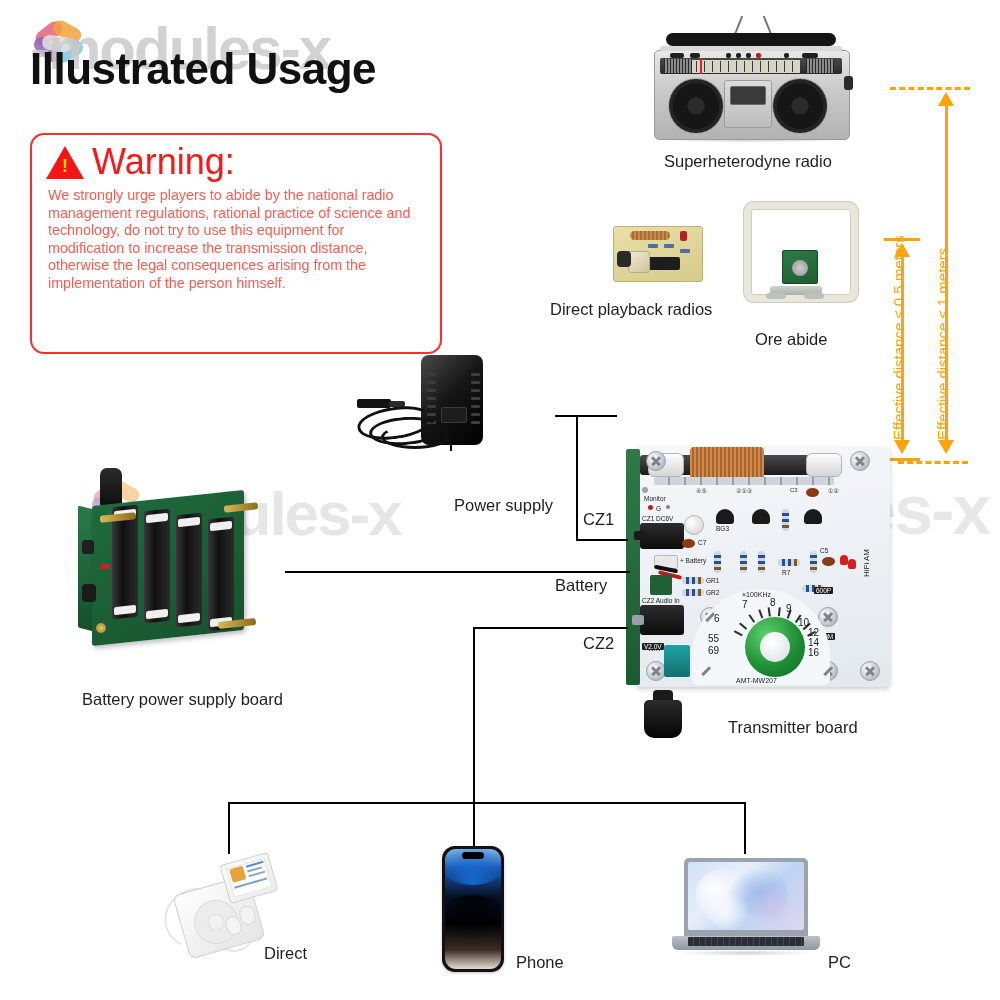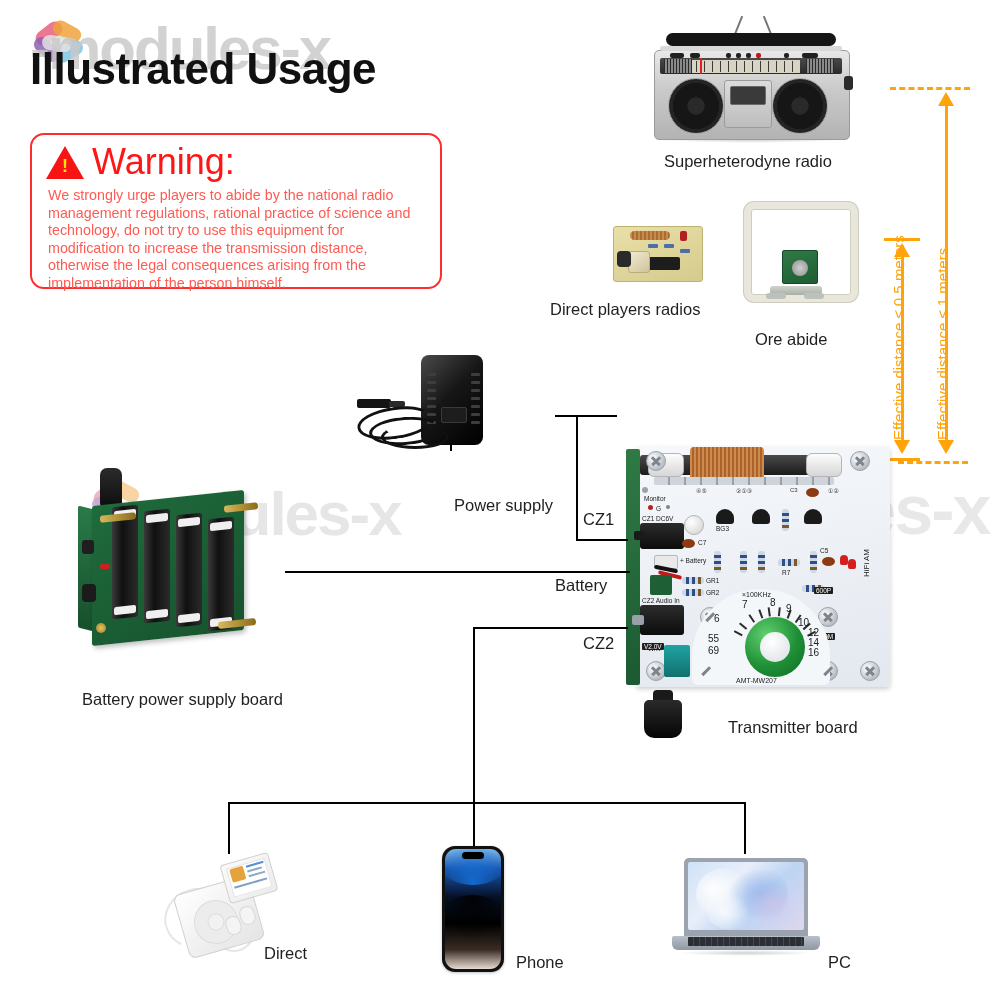--- a/index.html
+++ b/index.html
@@ -16,21 +16,21 @@
 
   
   .logo{position:absolute;width:62px;height:62px;}
   .logo i{position:absolute;display:block;width:30px;height:15px;border-radius:9px;opacity:.85;}
 
   
   .page-title{left:30px;top:44px;font-size:44px;font-weight:600;color:#111;
               letter-spacing:-.5px;}
 
   
-  .warn-box{left:30px;top:133px;width:412px;height:156px;border:2px solid #ff2d2d;
+  .warn-box{left:30px;top:133px;width:412px;height:221px;border:2px solid #ff2d2d;
             border-radius:14px;background:#fff;box-sizing:border-box;}
   .warn-head{display:flex;align-items:center;gap:8px;padding:6px 0 0 14px;}
   .warn-tri{width:0;height:0;border-left:19px solid transparent;border-right:19px solid transparent;
             border-bottom:33px solid #f71414;position:relative;}
   .warn-tri::after{content:"!";position:absolute;left:-4px;top:11px;width:8px;text-align:center;
                    color:#ffe600;font-size:18px;font-weight:800;line-height:1;}
   .warn-title{font-size:36px;color:#ff1515;font-weight:400;letter-spacing:0px;}
   .warn-body{padding:4px 16px 0 16px;font-size:14.3px;line-height:17.5px;color:#ff5b52;}
 
   
@@ -286,21 +286,21 @@
 <div class="dpr">
   <div class="coil"></div>
   <div class="red"></div>
   <div class="ic"></div>
   <div class="vc"></div>
   <div class="spk"></div>
   <div class="r" style="left:34px;top:17px;"></div>
   <div class="r" style="left:50px;top:17px;"></div>
   <div class="r" style="left:66px;top:22px;"></div>
 </div>
-<div class="abs cap" style="left:550px;top:300px;">Direct players radios</div>
+<div class="abs cap" style="left:550px;top:300px;">Direct playback radios</div>
 
 <div class="ore">
   <div class="ore-frame"></div>
   <div class="ore-pcb">
       <div class="c"></div>
     </div>
   <div class="ore-stand"></div>
   <div class="ore-foot" style="left:26px;"></div>
   <div class="ore-foot" style="left:64px;"></div>
 </div>

